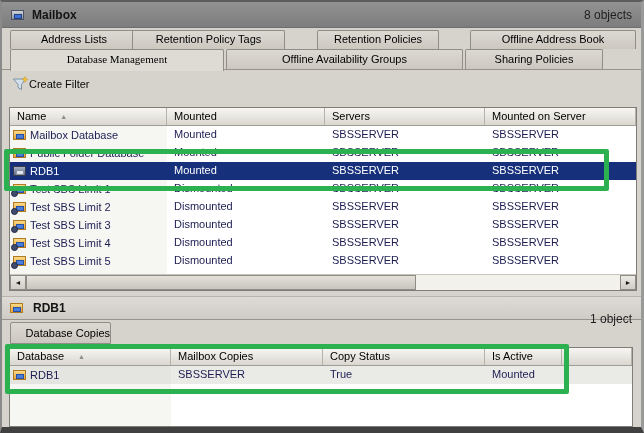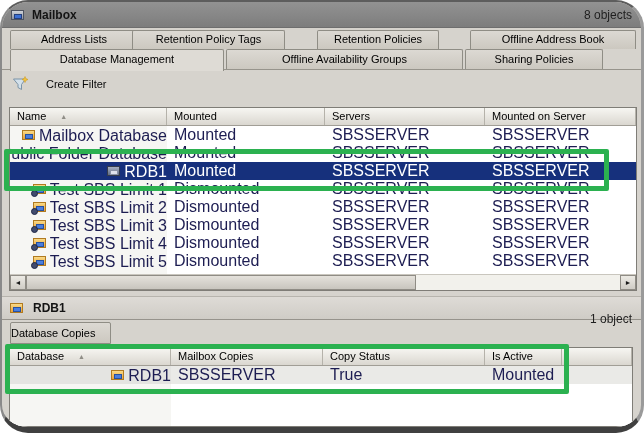--- a/index.html
+++ b/index.html
@@ -5,21 +5,20 @@
   * { margin:0; padding:0; box-sizing:border-box; }
   body { background:#ffffff; font-family:"Liberation Sans", sans-serif; }
 
   .window {
     position:relative; width:644px; height:433px; overflow:hidden;
     background:#d6d3cd;
     border-top:2px solid #5d5d5d;
     border-left:2px solid #8a8a8a;
     border-right:3px solid #9a9a9a;
     border-bottom:6px solid #404040;
-    border-radius:28px;
   }
 
   
   .titlebar {
     position:absolute; top:0; left:0; right:0; height:26px;
     background:linear-gradient(180deg,#929292,#7d7d7d);
     border-bottom:1px solid #6e6e6e;
     display:flex; align-items:center;
   }
   .titlebar .title { font-size:12px; font-weight:bold; color:#141414; margin-left:6px; }
@@ -49,43 +48,43 @@
   
   .tab {
     position:absolute; height:19px; line-height:17px; text-align:center;
     font-size:11px; color:#000;
     background:linear-gradient(180deg,#dcd9d3,#ccc8c0);
     border:1px solid #8f8d85; border-bottom:none;
     border-radius:2px 2px 0 0; cursor:default;
   }
   .tabrow1 .tab { top:28px; }
   .tabrow2 .tab { top:47px; height:20px; line-height:19px; }
-  .tab.active { background:#dedbd5; height:22px; z-index:3; font-weight:normal; }
+  .tab.active { background:#dedbd5; height:22px; z-index:3; font-weight:normal;font-family:Liberation Serif, serif; }
   .tabstrip-line { position:absolute; top:67px; left:0; right:0; border-top:1px solid #97948c; z-index:1; }
 
   
-  .create-filter { position:absolute; top:73px; left:10px; height:18px; display:flex; align-items:center; gap:17px; }
+  .create-filter { position:absolute; top:73px; left:10px; height:18px; display:flex; align-items:center; gap:0; }
   .create-filter .lbl { font-size:11px; color:#0a0a0a; }
 
   
   .listview { position:absolute; background:#ffffff; border:1px solid #7f7d77; overflow:hidden; }
   .lv-head {
     display:grid; height:18px;
     background:linear-gradient(180deg,#f7f6f2,#dad7d0);
     border-bottom:1px solid #a19e96;
   }
   .lv-head .hcell {
     font-size:11px; color:#000; line-height:17px; padding-left:7px;
     border-right:1px solid #b5b2aa; overflow:hidden; white-space:nowrap;
   }
   .sort { font-size:7px; color:#8f8d86; margin-left:14px; vertical-align:1px; }
   .trow { display:grid; height:18px; }
   .trow .cell {
-    font-size:16px; color:#1d1d52; line-height:17px; padding-left:7px;
-    overflow:hidden; white-space:nowrap;justify-content:flex-end;
+    font-size:11px; color:#1d1d52; line-height:17px; padding-left:7px;
+    overflow:hidden; white-space:nowrap;
   }
   .trow .cell.namecell { display:flex; align-items:center; gap:2px; padding-left:2px; background:#f6f6f3; }
   .trow .cell.namecell .db-icon { margin-top:-1px; }
   .trow.selected { background:#16307c; }
   .trow.selected .cell { color:#ffffff; }
   .trow.selected .cell.namecell { background:#16307c; }
 
   .cols-main { grid-template-columns:157px 158px 160px auto; }
   .cols-copy { grid-template-columns:161px 152px 162px 77px auto; }
 
@@ -117,21 +116,21 @@
     background:linear-gradient(180deg,#dedbd6,#cfccc6);
     border-top:1px solid #b7b4ad; border-bottom:1px solid #96938c;
     display:flex; align-items:center;
   }
   .detailbar .title { font-size:12px; font-weight:bold; color:#141414; margin-left:8px; }
   .detailbar .objcount { margin-left:auto; margin-right:9px; font-size:12px; color:#1f1f1f;margin-top:22px; }
   .tab-copies {
     position:absolute; top:320px; left:8px; width:101px; height:22px;
     background:linear-gradient(180deg,#dcd9d3,#ccc8c0);
     border:1px solid #8f8d85; border-radius:2px 2px 0 0;
-    font-size:11px; color:#000; text-align:left; line-height:20px;
+    font-size:11px; color:#000; text-align:right; line-height:20px;
   }
 
   
   .anno { position:absolute; border:5px solid #2bb150; border-radius:2px; pointer-events:none; z-index:10; }
   .anno1 { left:2px; top:147px; width:605px; height:42px; }
   .anno2 { left:3px; top:342px; width:564px; height:50px; }
 
   
   .funnel { width:17px; height:16px; display:inline-block; }
 </style>

